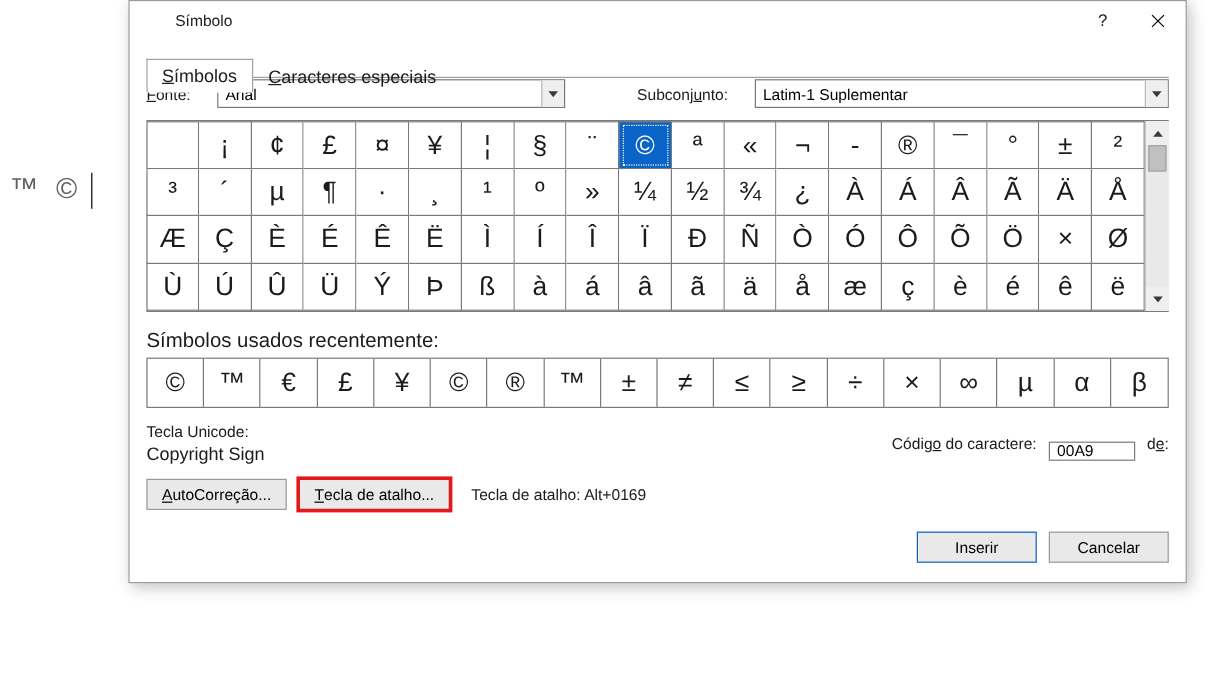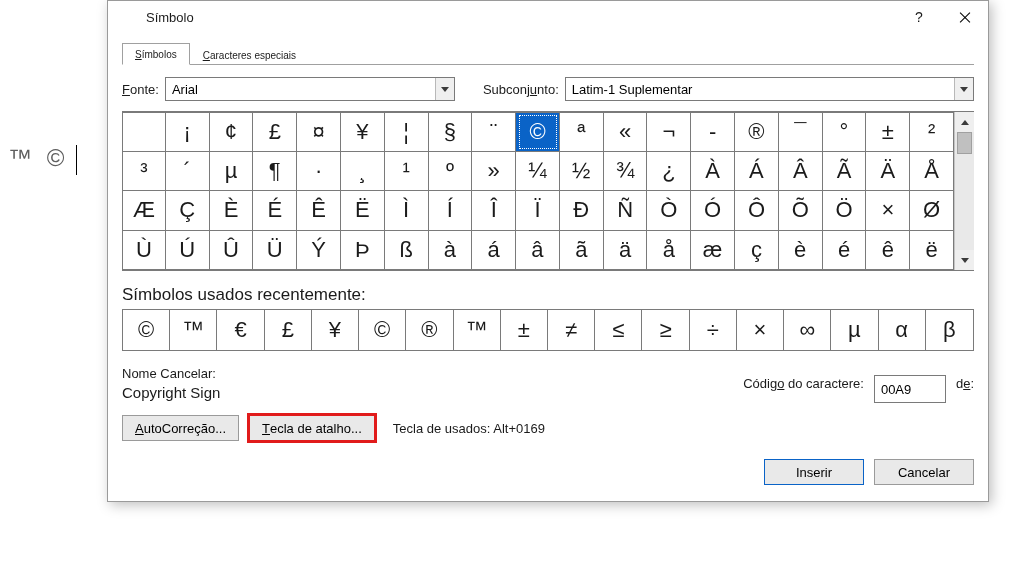--- a/index.html
+++ b/index.html
@@ -70,38 +70,38 @@
   }
 
   .tabs {
     display:flex;
     align-items:flex-end;
     border-bottom:1px solid #a0a0a0;
     height:28px;
   }
   .tab {
     padding: 5px 12px 4px 12px;
-    font-size:10px;
+    font-size:15px;
     position:relative;
-    top:1px;
+    top:13px;
     border:1px solid transparent;
     border-bottom:none;
   }
   .tab.active {
     background:#fff;
     border-color:#a0a0a0;
     border-bottom:1px solid #fff;
   }
   .tab .ul { text-decoration: underline; }
 
   .row {
     display:flex;
     align-items:center;
-    gap:6px;
-    margin-top:12px;
+    gap:22px;
+    margin-top:1px;
   }
   .lbl .ul { text-decoration: underline; }
   .combo {
     display:flex;
     align-items:center;
     border:1px solid #7a7a7a;
     height:24px;
     background:#fff;
   }
   .combo input {
@@ -208,21 +208,21 @@
     display:flex;
     align-items:center;
     margin-top:12px;
     gap:10px;
   }
   .info-left { flex:1; }
   .info-left .uni-title { font-size:13px; }
   .info-left .uni-name { font-size:15px; margin-top:3px;}
   .code-input {
     border:1px solid #7a7a7a;
-    height:28px;
+    height:16px;
     width:72px;
     padding:0 6px;
     font:inherit;
     margin-top:12px;
   }
 
   .btn {
     height:26px;
     padding:0 12px;
     background:#e9e9e9;
@@ -409,33 +409,33 @@
         <div class="rcell">÷</div>
         <div class="rcell">×</div>
         <div class="rcell">∞</div>
         <div class="rcell">µ</div>
         <div class="rcell">α</div>
         <div class="rcell">β</div>
       </div>
 
     <div class="info-row">
       <div class="info-left">
-        <div class="uni-title">Nome Cancelar:</div>
+        <div class="uni-title">Tecla Unicode:</div>
         <div class="uni-name">Copyright Sign</div>
       </div>
       <span class="lbl">Códig<span class="ul">o</span> do caractere:</span>
       <input class="code-input" value="00A9" style="">
       <span class="lbl">d<span class="ul">e</span>:</span>
     </div>
 
     <div class="btn-row">
       <button class="btn"><span class="ul">A</span>utoCorreção...</button>
       <button class="btn highlight-red"><span class="ul">T</span>ecla de atalho...</button>
       <span class="shortcut-txt">
-        <span>Tecla de usados:</span> <span>Alt+0169</span>
+        <span>Tecla de atalho:</span> <span>Alt+0169</span>
       </span>
     </div>
 
     <div class="footer">
       <button class="fbtn primary"><span class="ul">I</span>nserir</button>
       <button class="fbtn">Cancelar</button>
     </div>
   </div>
 </div>
 

